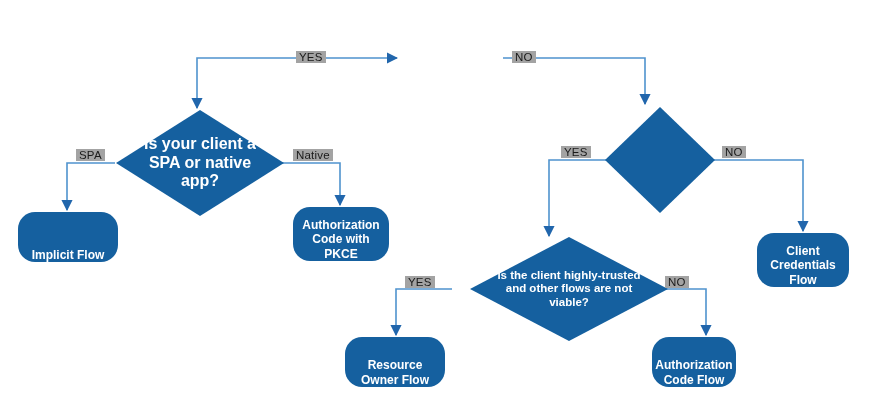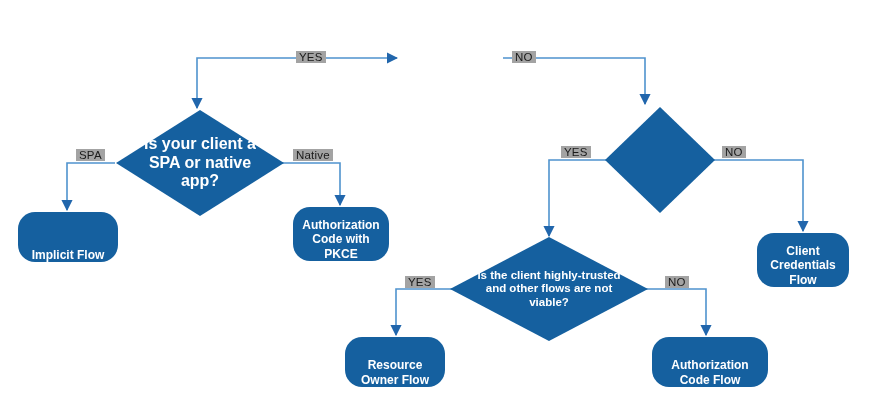--- a/index.html
+++ b/index.html
@@ -106,42 +106,42 @@
 
   <div class="diamond" style="left:116px;top:110px;width:168px;height:106px;font-size:16px;">
     <span class="shape"></span>
     <span class="dtext" style="max-width:120px;">Is your client a SPA or native app?</span>
   </div>
 
   <div class="diamond" style="left:605px;top:107px;width:110px;height:106px;font-size:12px;">
     <span class="shape"></span>
   </div>
 
-  <div class="diamond" style="left:450px;top:237px;width:198px;height:104px;font-size:11.5px;">
+  <div class="diamond" style="left:470px;top:237px;width:198px;height:104px;font-size:11.5px;">
     <span class="shape"></span>
     <span class="dtext" style="max-width:150px;">Is the client highly-trusted and other flows are not viable?</span>
   </div>
 
   <div class="term" style="left:18px;top:212px;width:100px;height:50px;font-size:12px;">
     <span>Implicit Flow</span>
   </div>
 
   <div class="term" style="left:293px;top:207px;width:96px;height:54px;font-size:12px;">
     <span style="max-width:84px;">Authorization Code with PKCE</span>
   </div>
 
   <div class="term" style="left:757px;top:233px;width:92px;height:54px;font-size:12px;">
     <span style="max-width:78px;">Client Credentials Flow</span>
   </div>
 
   <div class="term" style="left:345px;top:337px;width:100px;height:50px;font-size:12px;">
     <span style="max-width:82px;">Resource Owner Flow</span>
   </div>
 
-  <div class="term" style="left:652px;top:337px;width:116px;height:50px;font-size:12px;">
+  <div class="term" style="left:652px;top:337px;width:84px;height:50px;font-size:12px;">
     <span style="max-width:94px;">Authorization Code Flow</span>
   </div>
 
   <div class="elabel" style="left:296px;top:51px;">YES</div>
 
   <div class="elabel" style="left:512px;top:51px;">NO</div>
 
   <div class="elabel" style="left:76px;top:149px;">SPA</div>
 
   <div class="elabel" style="left:293px;top:149px;">Native</div>

